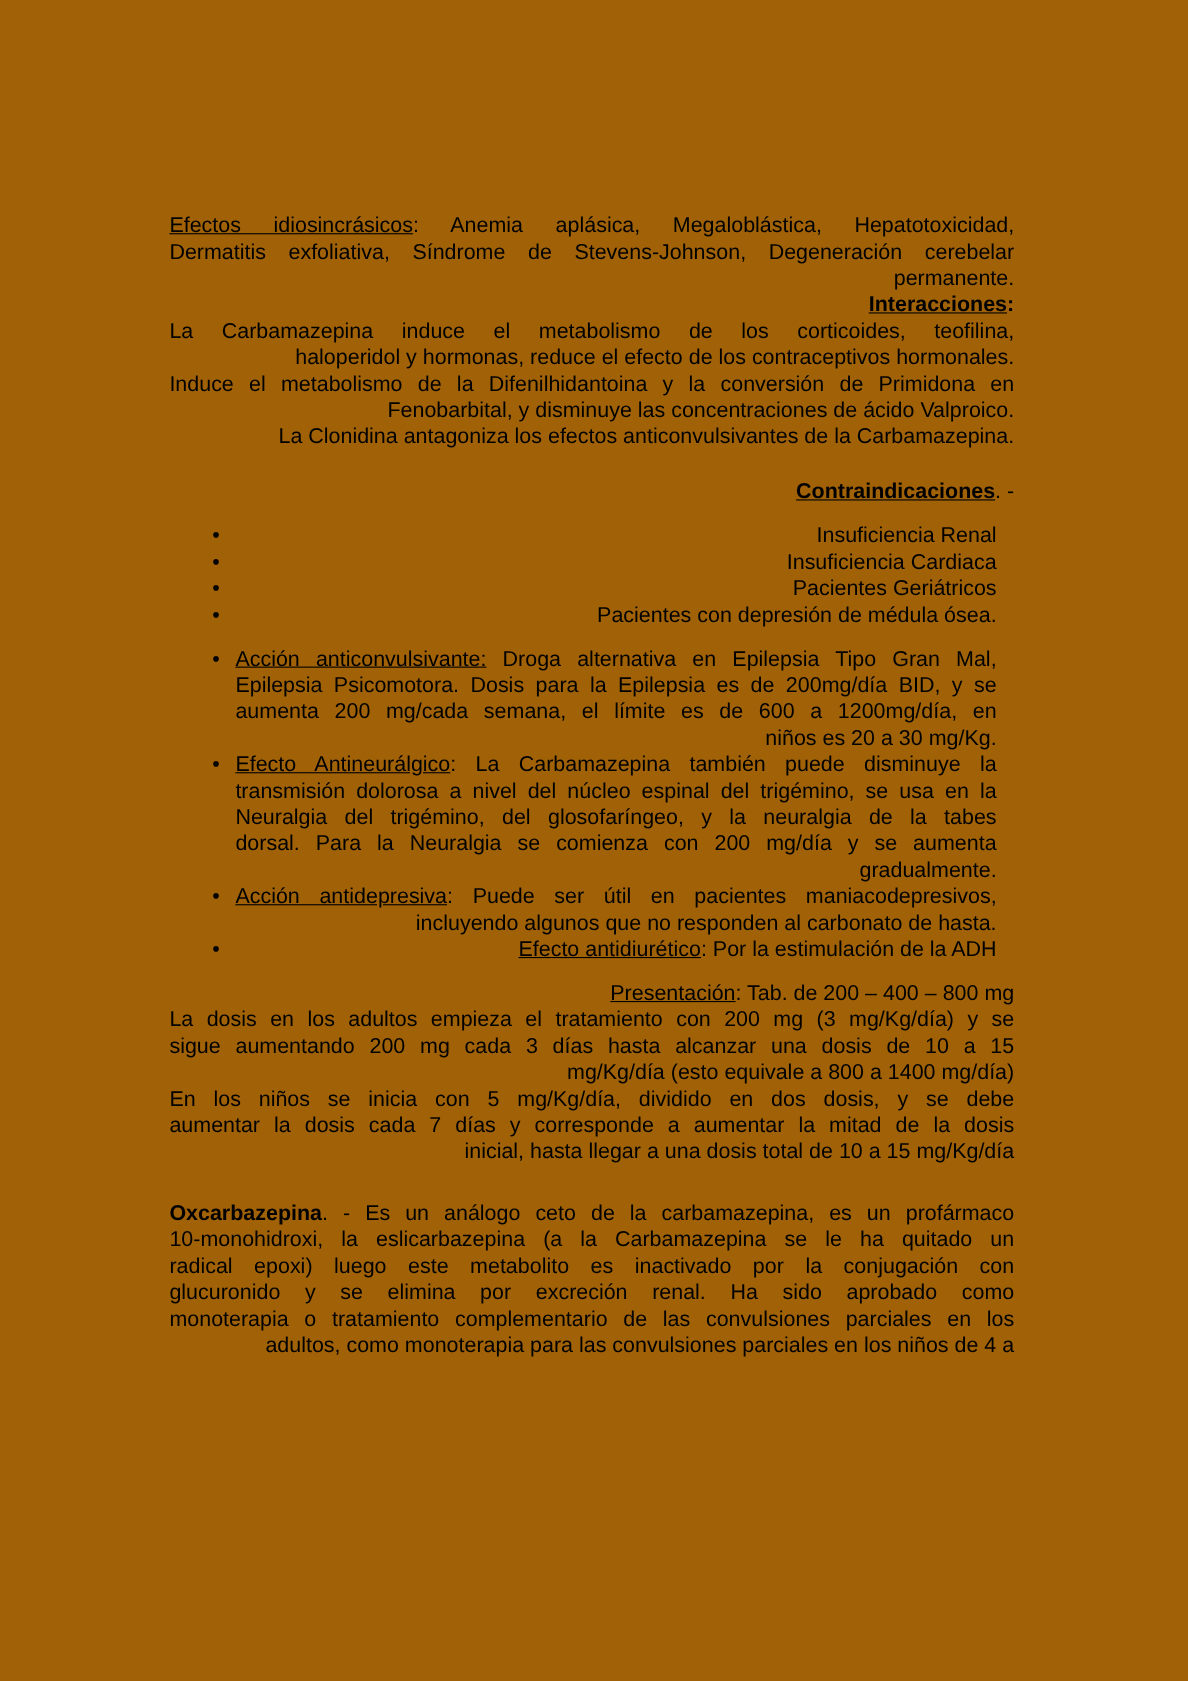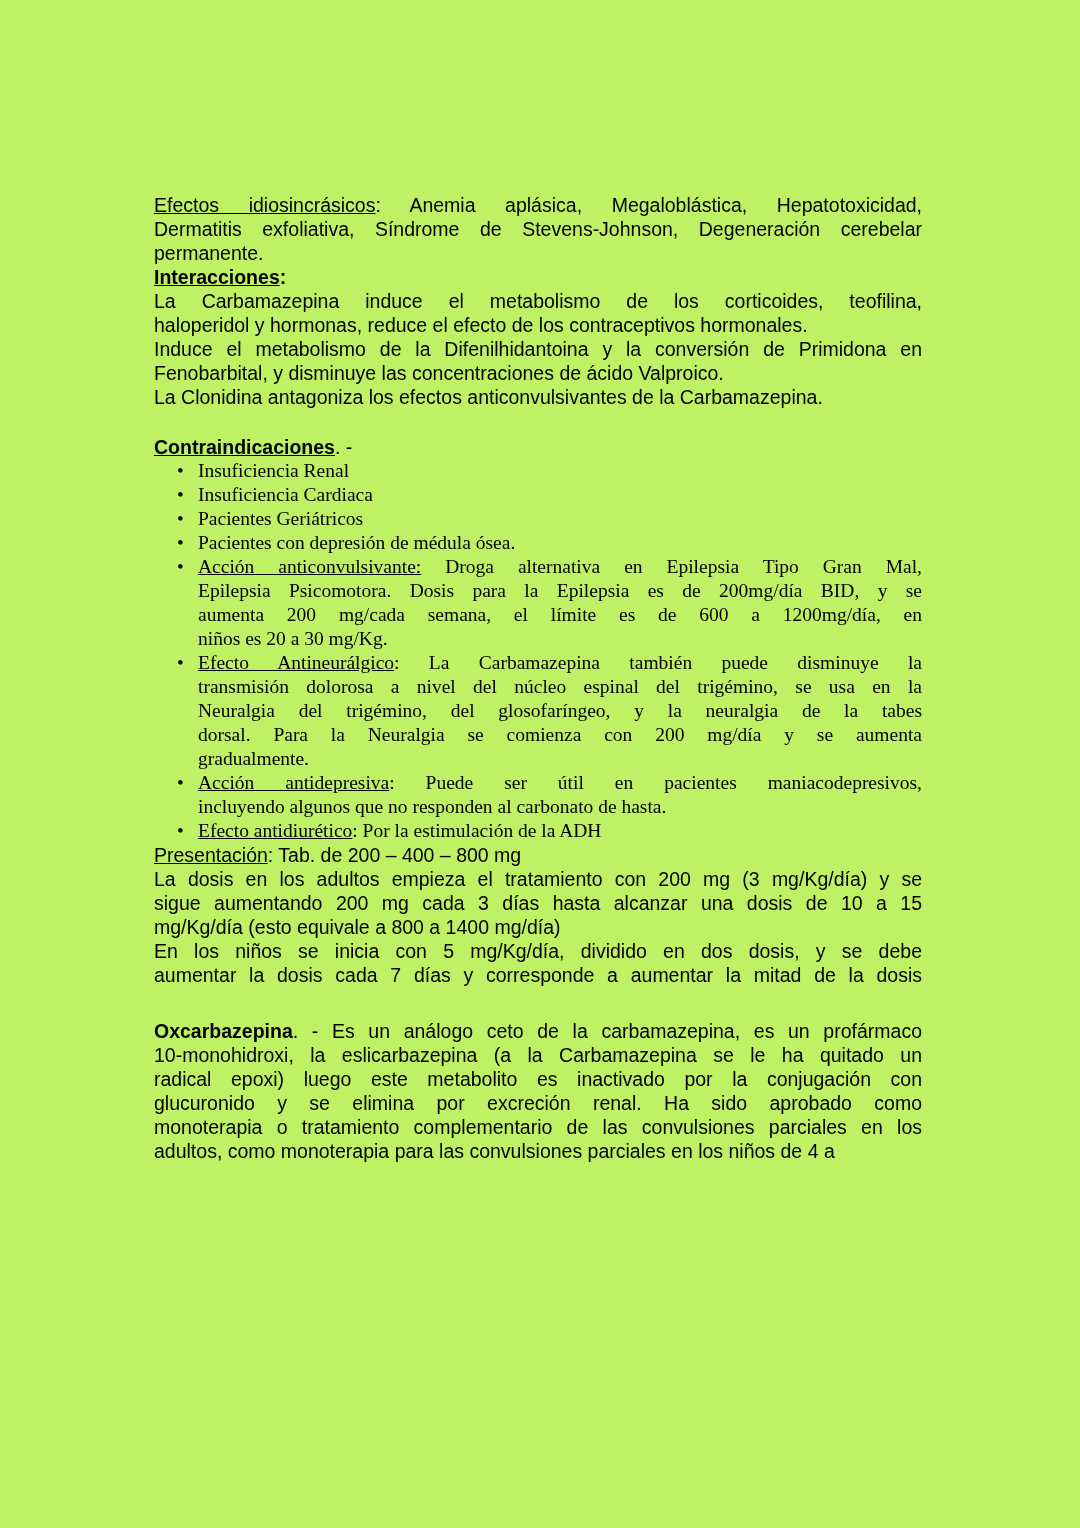--- a/index.html
+++ b/index.html
@@ -8,42 +8,41 @@
     height: 1528px;
     background: #ffffff;
     position: relative;
     overflow: hidden;
     font-family: "Liberation Sans", sans-serif;
     color: #000000;
   }
   .page {
     position: absolute;
     inset: 0;
-    background: #bef264;
+    background: #a16207;
   }
   .doc {
     position: absolute;
     left: 154px;
     top: 193px;
     width: 768px;
     font-size: 19.5px;
     line-height: 24px;
     text-align: left;
   }
   .para { margin: 0; }
-  .line { text-align: left; }
+  .line { text-align: right; }
   
   .line.jl { text-align: justify; text-align-last: justify; }
   .b { font-weight: 700; }
   .u { text-decoration: underline; }
   ul.bullets {
     list-style: none;
-    margin: 0;
+    margin: 16px;
     padding: 0 0 0 44px;
-    font-family: Liberation Serif, serif;
   }
   ul.bullets > li { position: relative; }
   ul.bullets > li::before {
     content: "\2022";
     position: absolute;
     left: -21px;
     top: 0;
   }
   .spacer { width: 100%; }
 </style>
@@ -115,20 +114,21 @@
         <div class="line"><span class="u">Presentación</span><span>: Tab. de 200 – 400 – 800 mg</span></div>
       </div>
       <div class="para">
         <div class="line jl"><span>La dosis en los adultos empieza el tratamiento con 200 mg (3 mg/Kg/día) y se</span></div>
         <div class="line jl"><span>sigue aumentando 200 mg cada 3 días hasta alcanzar una dosis de 10 a 15</span></div>
         <div class="line"><span>mg/Kg/día (esto equivale a 800 a 1400 mg/día)</span></div>
       </div>
       <div class="para">
         <div class="line jl"><span>En los niños se inicia con 5 mg/Kg/día, dividido en dos dosis, y se debe</span></div>
         <div class="line jl"><span>aumentar la dosis cada 7 días y corresponde a aumentar la mitad de la dosis</span></div>
+        <div class="line"><span>inicial, hasta llegar a una dosis total de 10 a 15 mg/Kg/día</span></div>
       </div>
       <div class="spacer" style="height: 32px;"></div>
       <div class="para">
         <div class="line jl"><span class="b">Oxcarbazepina</span><span>. - Es un análogo ceto de la carbamazepina, es un profármaco</span></div>
         <div class="line jl"><span>10-monohidroxi, la eslicarbazepina (a la Carbamazepina se le ha quitado un</span></div>
         <div class="line jl"><span>radical epoxi) luego este metabolito es inactivado por la conjugación con</span></div>
         <div class="line jl"><span>glucuronido y se elimina por excreción renal. Ha sido aprobado como</span></div>
         <div class="line jl"><span>monoterapia o tratamiento complementario de las convulsiones parciales en los</span></div>
         <div class="line"><span>adultos, como monoterapia para las convulsiones parciales en los niños de 4 a</span></div>
       </div>

